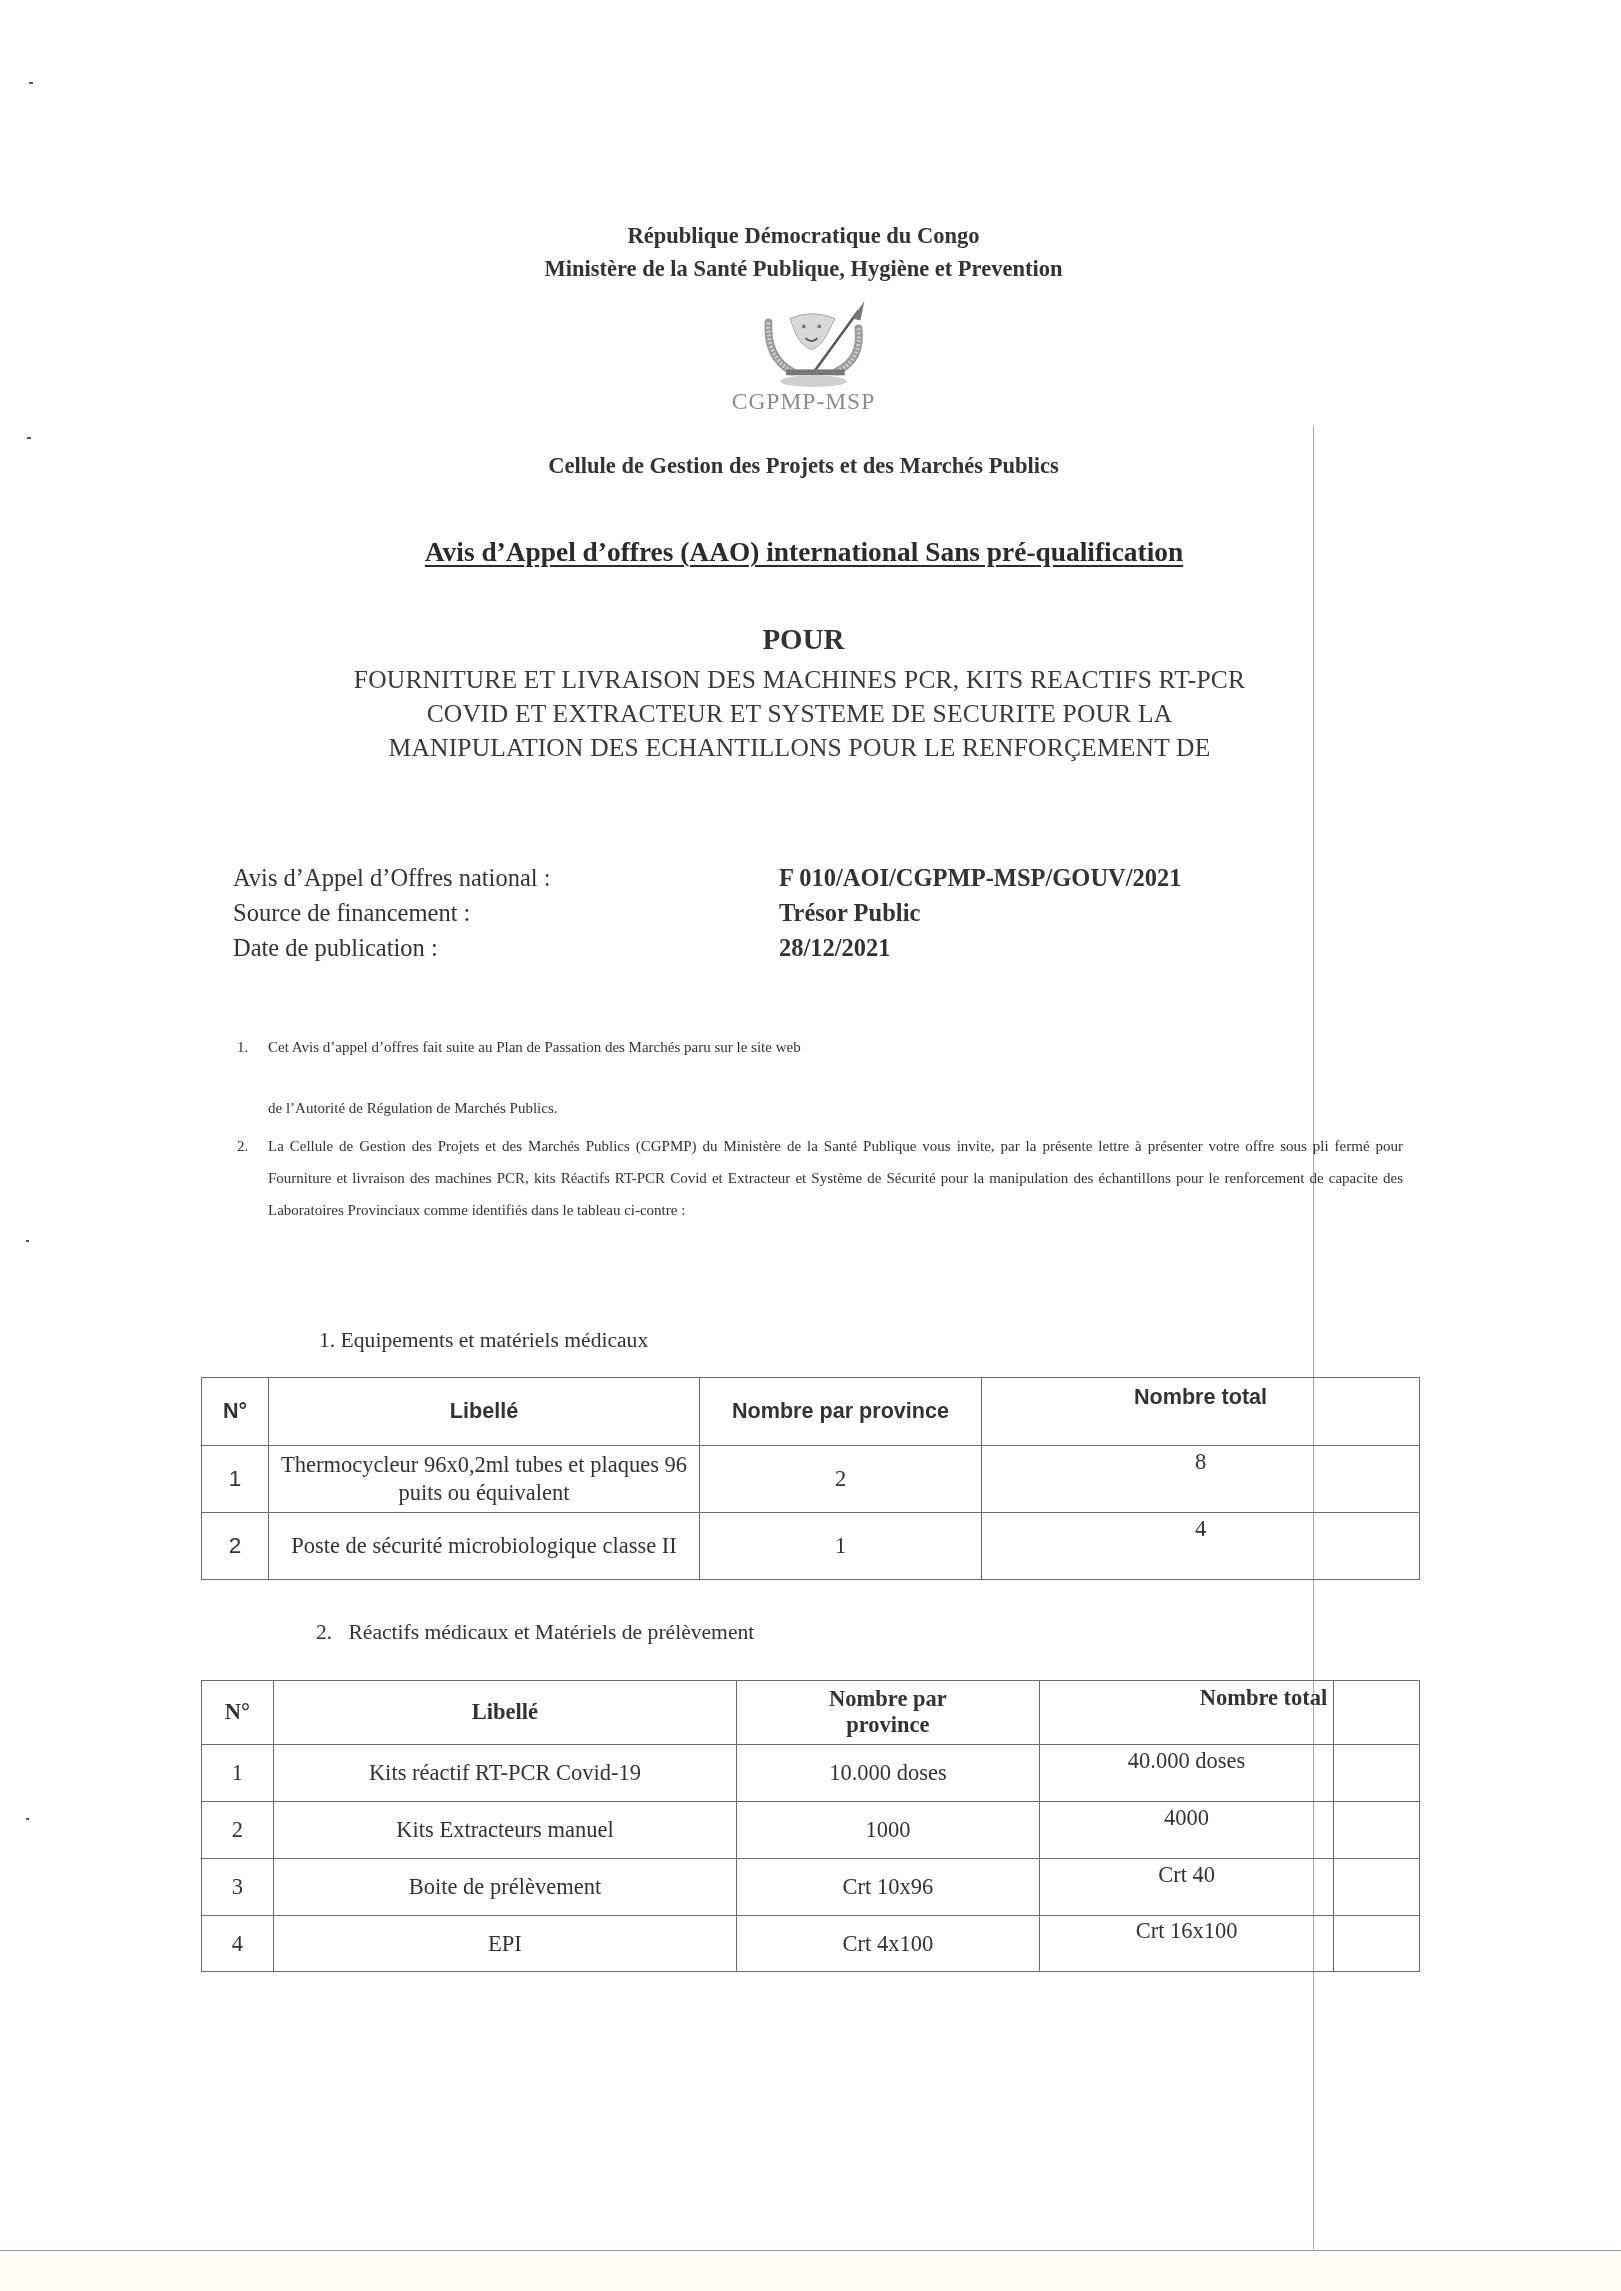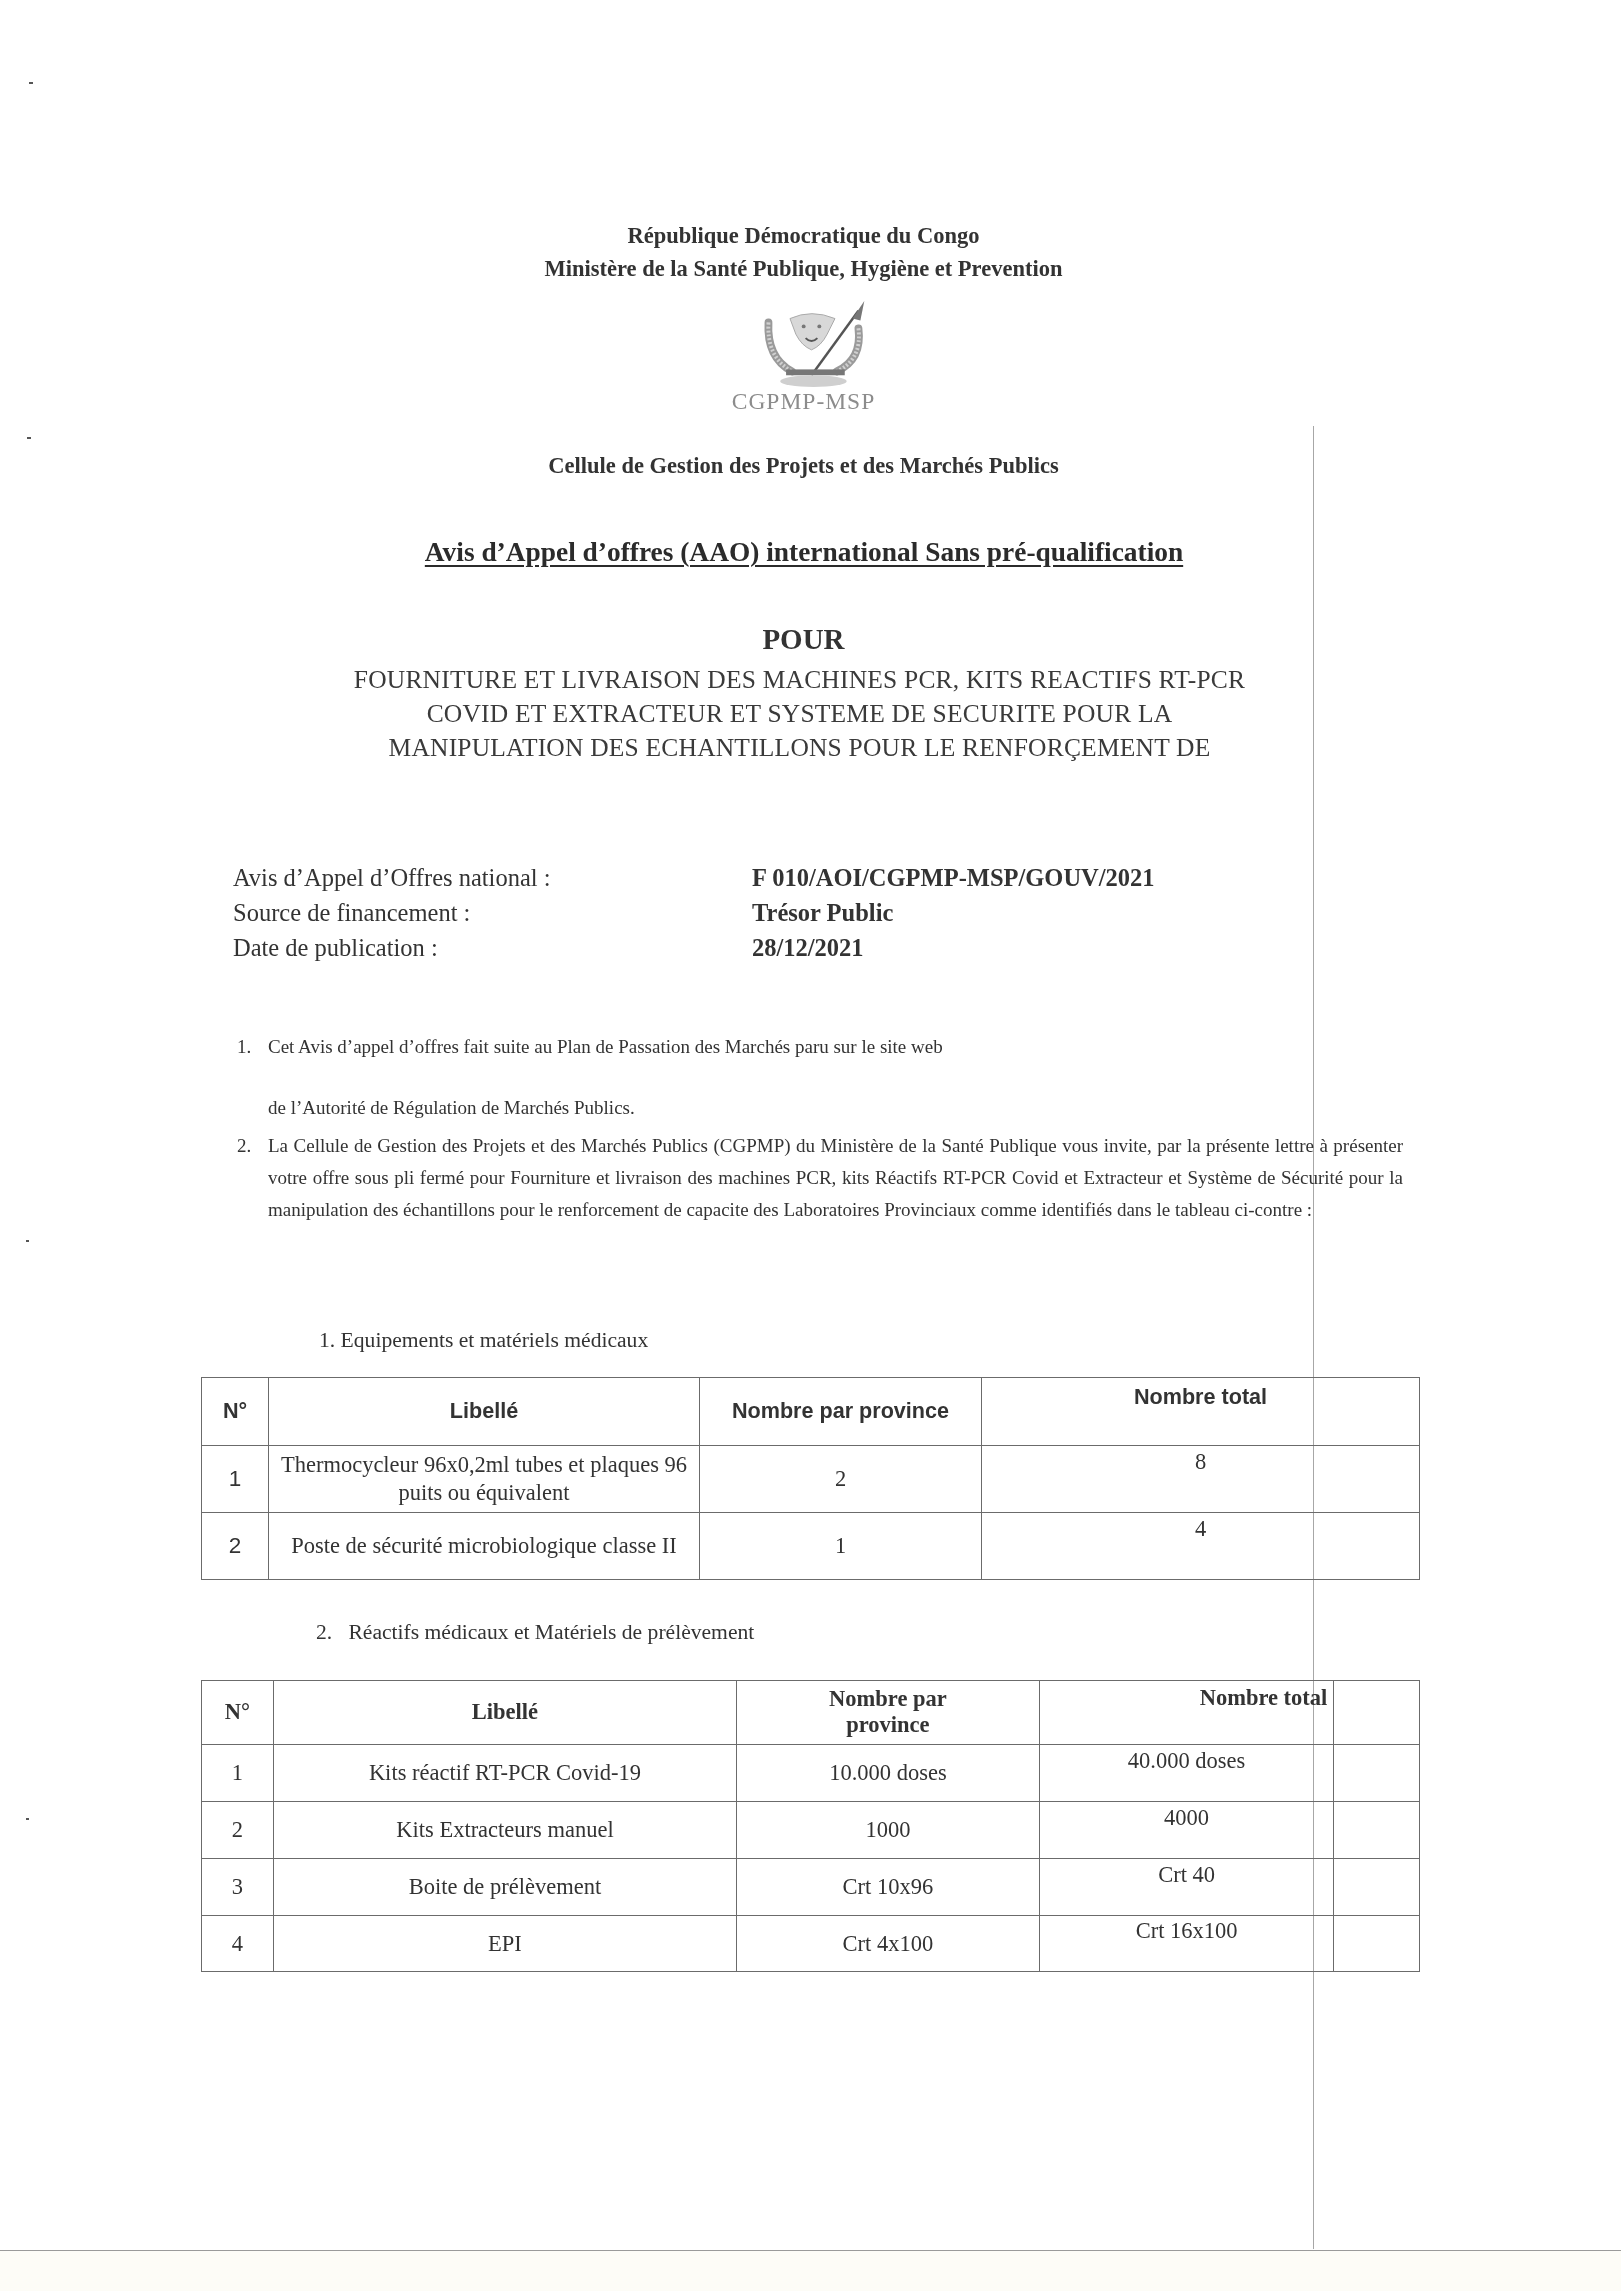--- a/index.html
+++ b/index.html
@@ -21,25 +21,25 @@
   .hdr1 { top: 223px; left: 0; width: 1607px; font-size: 22.5px; font-weight: bold; color: #333; }
   .hdr2 { top: 256px; left: 0; width: 1607px; font-size: 22.5px; font-weight: bold; color: #333; }
   .emblem { left: 743px; top: 299px; width: 137px; height: 88px; }
   .acronym { top: 388px; left: 0; width: 1607px; font-size: 23.5px; color: #8c8c8c; letter-spacing: 1px; }
   .cellule { top: 453px; left: 0; width: 1607px; font-size: 22.5px; font-weight: bold; color: #333; }
   .avis-title { top: 537px; left: 299px; width: 1010px; font-size: 27.4px; font-weight: bold; color: #2b2b2b; text-decoration: underline; text-decoration-thickness: 2px; text-underline-offset: 3.9px; text-align: center; }
   .pour { top: 623px; left: 0; width: 1607px; font-size: 29px; font-weight: bold; color: #333; }
   .objet { top: 663px; left: 221px; width: 1157px; font-size: 25.5px; line-height: 34px; color: #3a3a3a; text-align: center; letter-spacing: 0.2px; }
 
   .meta { top: 860px; left: 233px; font-size: 24.5px; line-height: 35px; color: #333; }
-  .meta-row { display: flex; }
+  .meta-row { display: flex; gap: 27px; }
   .meta-label { width: 519px; }
   .meta-value { font-weight: bold; }
 
-  .para { left: 237px; font-size: 19px; line-height: 32px; color: #333; }
+  .para { left: 237px; font-size: 15px; line-height: 32px; color: #333; }
   .para1 { top: 1031px; width: 1176px; }
   .para2 { top: 1130px; width: 1166px; }
   .num { display: inline-block; width: 31px; }
   .indent { padding-left: 31px; margin-top: 29px; }
   .justify { text-align: justify; text-align-last: left; }
 
   .sec-title { left: 319px; font-size: 21.6px; color: #333; }
   .sec1 { top: 1328px; }
   .sec2 { top: 1620px; left: 316px; }
 

